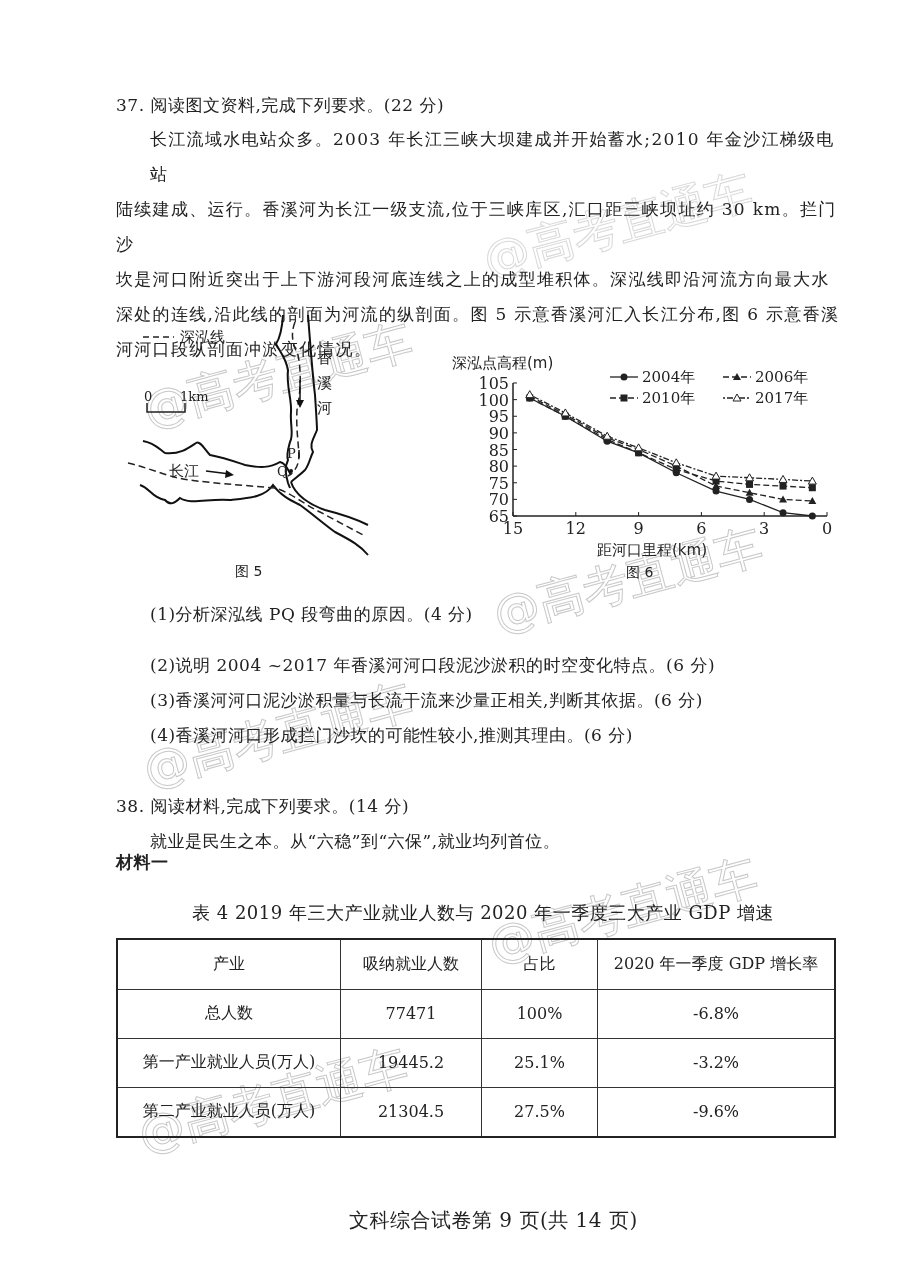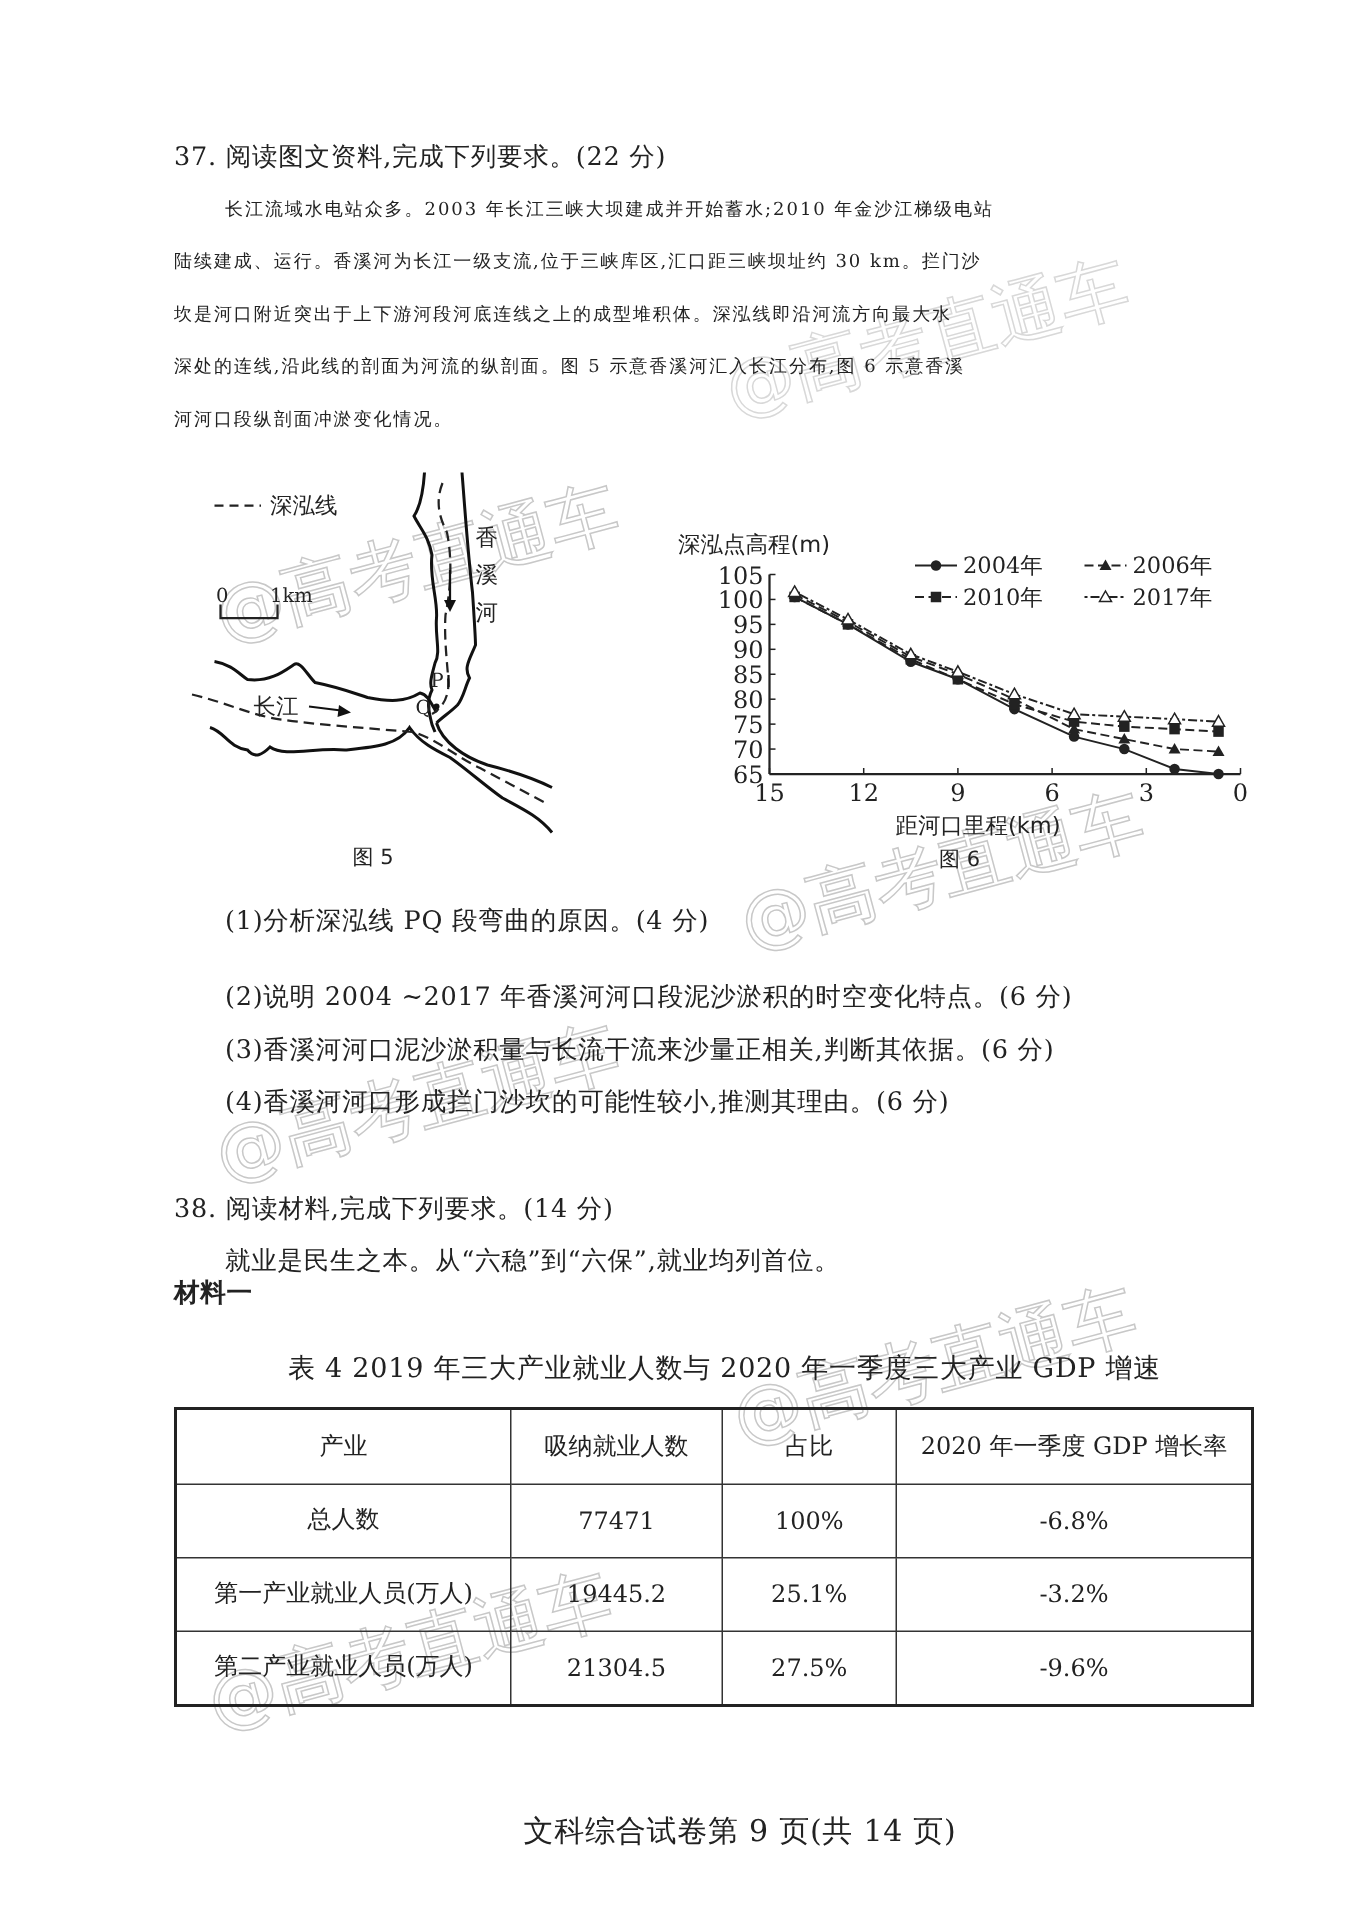--- a/index.html
+++ b/index.html
@@ -1,20 +1,20 @@
 <!DOCTYPE html>
 <html><head>
 <meta charset="utf-8">
 <style>
   html, body { margin: 0; padding: 0; background: #fff; }
   body { width: 900px; height: 1270px; position: relative; overflow: hidden;
          font-family: "DejaVu Serif", "Liberation Serif", serif; color: #222; }
   .abs { position: absolute; }
   .txt { font-size: 17px; line-height: 20px; white-space: nowrap; letter-spacing: 0.5px; text-align: right; }
-  .para { font-size: 12px; line-height: 35px; letter-spacing: 1.3px; }
+  .para { font-size: 17px; line-height: 35px; letter-spacing: 1.3px; }
   .wm { position: absolute; font-family: "DejaVu Sans", sans-serif; font-size: 46px; color: transparent;
         -webkit-text-stroke: 1px #c8c8c8; transform: rotate(-15deg); white-space: nowrap; pointer-events: none; }
   table.t4 { position: absolute; left: 116px; top: 938px; width: 720px; border-collapse: collapse;
              font-size: 16px; }
   table.t4 td, table.t4 th { border: 1px solid #333; text-align: center; height: 48px; font-weight: normal; padding: 0; }
   table.t4 { border: 2px solid #222; }
 </style>
 </head>
 <body>
 

